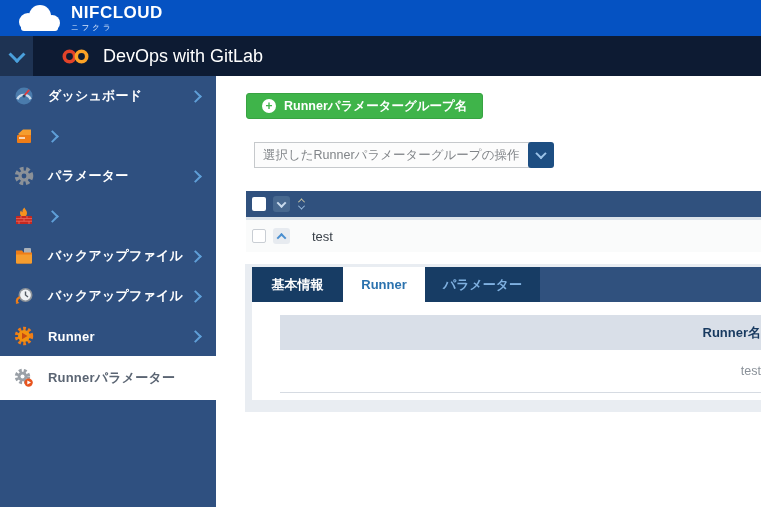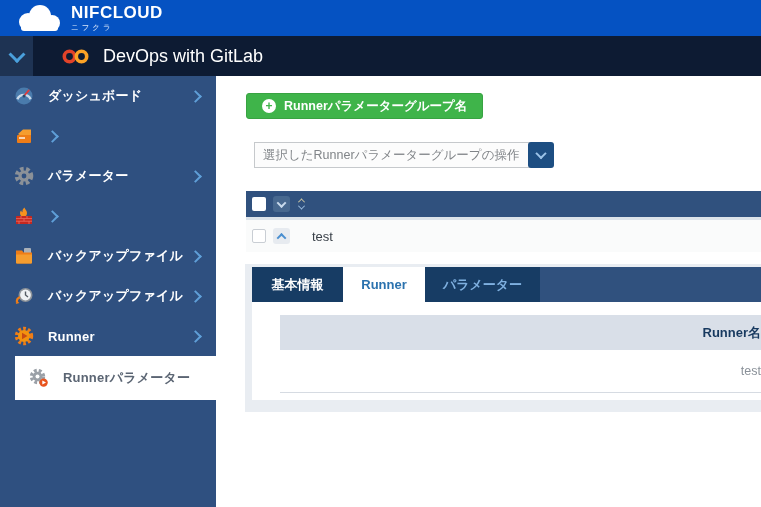--- a/index.html
+++ b/index.html
@@ -26,21 +26,21 @@
   .collapse .chev{width:9px;height:9px;border-width:3px;}
   .service-title{position:absolute;left:62px;top:0;height:40px;display:flex;align-items:center;gap:14px;
                  color:#fff;font-size:18px;}
 
   
   .sidebar{position:absolute;left:0;top:76px;width:216px;height:431px;background:#2f5080;}
   .side-item{height:40px;display:flex;align-items:center;padding:0 14px;color:#fff;cursor:pointer;}
   .si-icon{width:20px;height:20px;margin-right:14px;flex:none;display:flex;align-items:center;justify-content:center;}
   .si-label{font-size:13px;font-weight:600;letter-spacing:.2px;flex:1;white-space:nowrap;}
   .side-chev{color:#5f9fd8;margin-right:2px;}
-  .side-item.selected{background:#fff;height:44px;color:#5b6573;margin-left:15px;}
+  .side-item.selected{background:#fff;height:44px;color:#5b6573;}
   .side-item.selected .si-label{color:#5b6573;}
 
   
   .btn-create{position:absolute;left:246px;top:93px;height:26px;display:inline-flex;align-items:center;gap:8px;
               padding:0 15px;background:#3fb44a;border:1px solid #38a342;border-radius:3px;color:#fff;
               font-size:12.5px;font-weight:bold;box-sizing:border-box;cursor:pointer;white-space:nowrap;}
   .plus-badge{width:14px;height:14px;border-radius:50%;background:#fff;color:#3fb44a;font-size:12px;font-weight:bold;
               display:flex;align-items:center;justify-content:center;line-height:1;flex:none;}
   .dd-field{position:absolute;left:254px;top:142px;width:278px;height:26px;background:#fcfcfc;
             border:1px solid #c6c9cc;box-sizing:border-box;color:#808488;font-size:12.5px;

